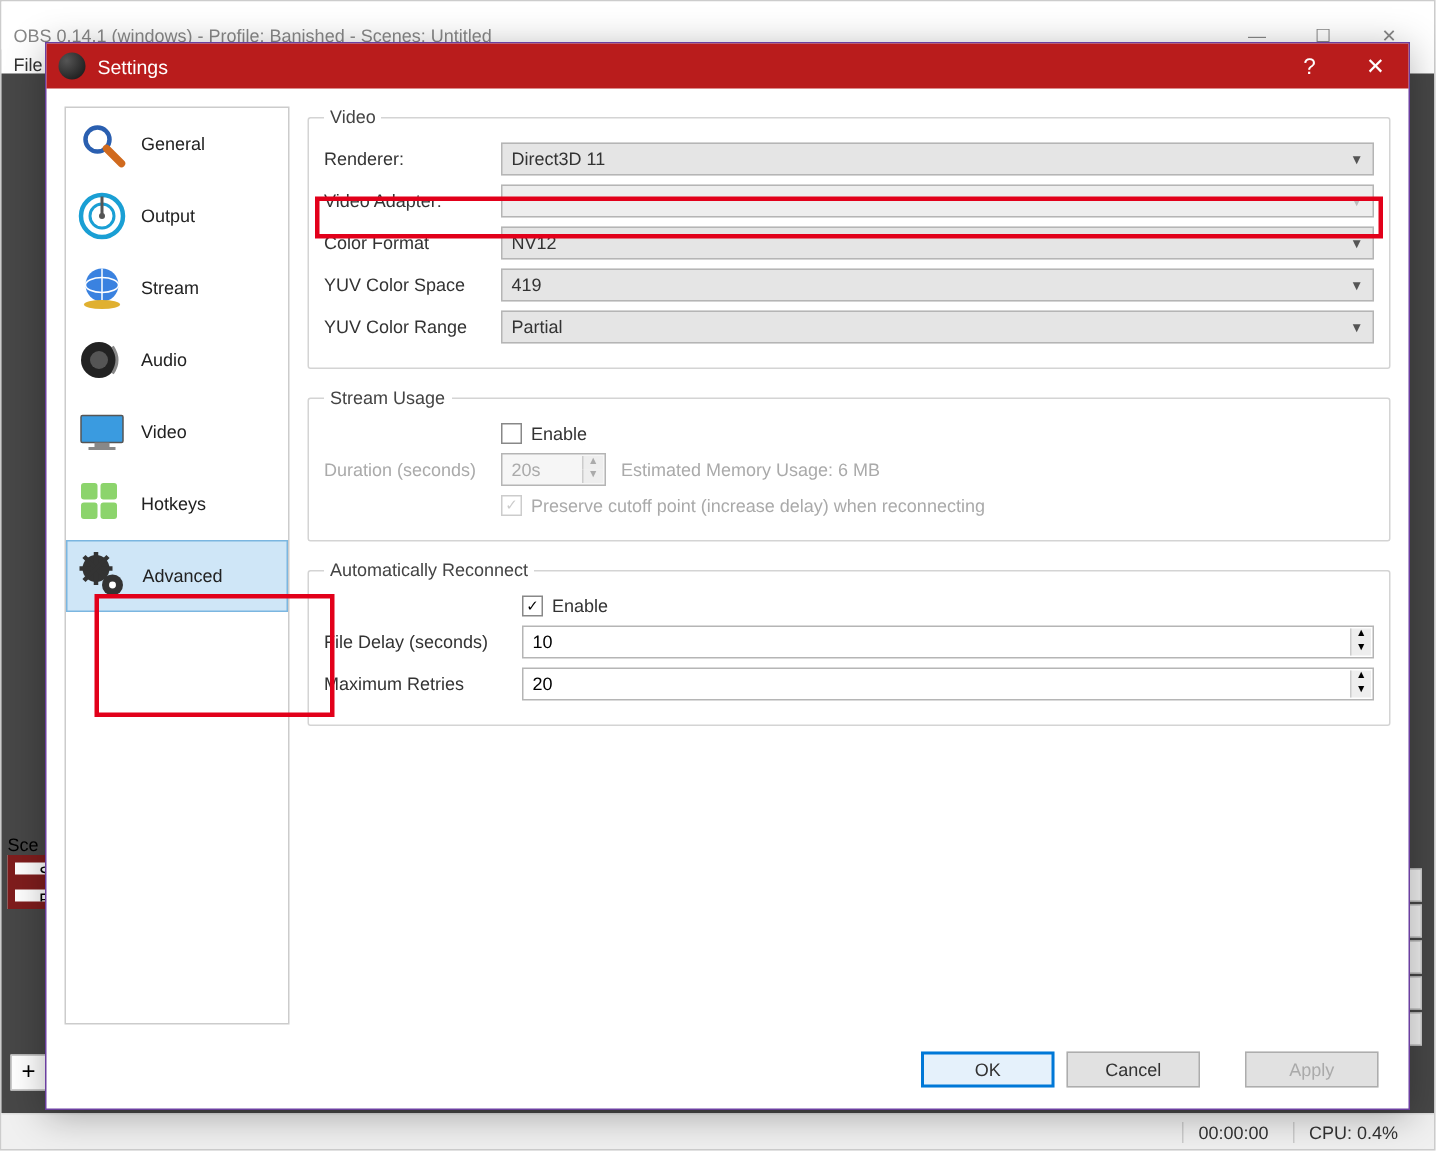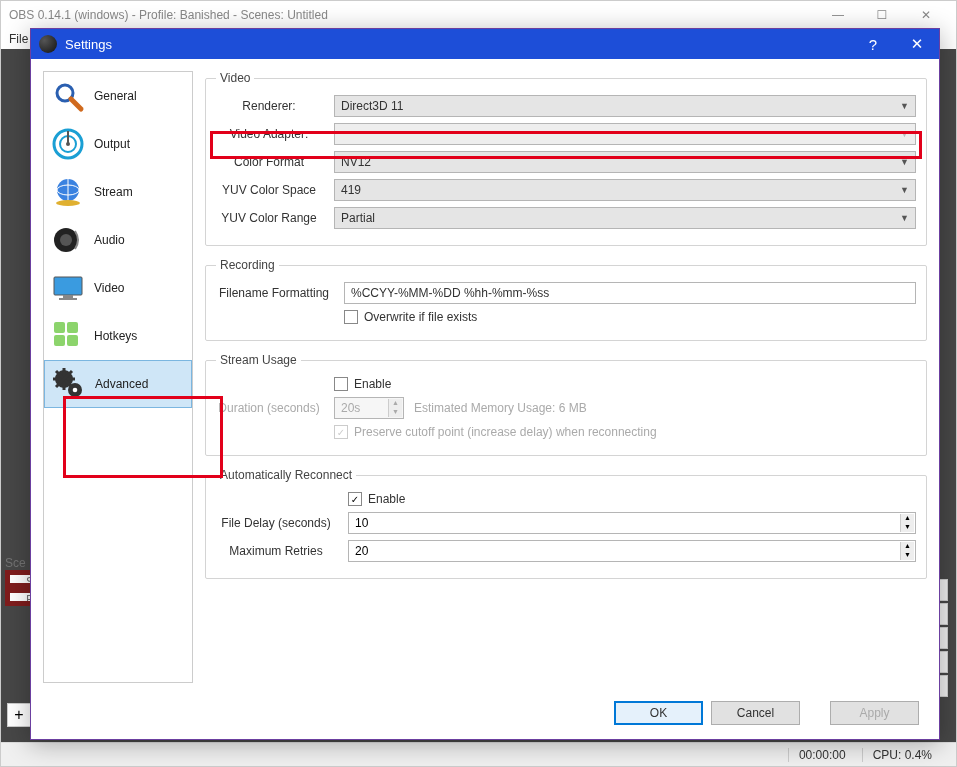--- a/index.html
+++ b/index.html
@@ -1,53 +1,53 @@
 <!DOCTYPE html>
 <html><head>
 <meta charset="utf-8">
 <style>
 * { box-sizing: border-box; margin: 0; padding: 0; font-family: "Segoe UI", Tahoma, sans-serif; font-size: 12px; }
 body { background: #f0f0f0; width: 957px; height: 767px; overflow: hidden; position: relative; }
 
 
 .main-window { position: absolute; inset: 0; background: #fff; border: 1px solid #ccc; }
-.main-titlebar { height: 28px; background: #fff; display:flex; align-items:center; padding:4px 8px; color:#888; }
+.main-titlebar { height: 28px; background: #fff; display:flex; padding:16px 8px; color:#888; }
 .main-titlebar .title { flex:1; }
 .main-titlebar .winbtn { width: 44px; text-align:center; color:#888; }
 .menubar { height:20px; padding:0 8px; color:#333; display:flex; align-items:center; }
 .main-body { position:absolute; top:48px; left:0; right:0; bottom:24px; background:#474747; }
 .statusbar { position:absolute; bottom:0; left:0; right:0; height:24px; background:#f0f0f0; border-top:1px solid #ddd; display:flex; justify-content:flex-end; align-items:center; gap:16px; padding:0 24px 0 8px; color:#333; }
 .statusbar .cell { border-left:1px solid #ccc; padding-left:10px; }
-.scene-panel { position:absolute; left:4px; top:555px; width:30px; color:#737373; }
+.scene-panel { position:absolute; left:4px; top:555px; width:30px; color:#000000; }
 .scene-panel div { background:#fff; height:18px; border:5px solid #7f1d1d; margin-bottom:0; padding:0 16px; overflow:hidden; }
 .plus-btn { position:absolute; left:6px; top:702px; width:24px; height:24px; background:#fff; border:1px solid #ccc; text-align:center; line-height:22px; font-size:16px; }
 .rhs-rows { position:absolute; right:8px; top:578px; width:30px; }
 .rhs-rows div { height:22px; background:#f0f0f0; border:1px solid #ccc; margin-bottom:2px; }
 
 
 .dialog { position:absolute; left:30px; top:28px; width:910px; height:712px; background:#fff; box-shadow:0 4px 24px rgba(0,0,0,0.3); border:1px solid #6b3fa0; }
-.dlg-titlebar { height:30px; background:#1d4ed8; color:#fff; display:flex; align-items:center; padding:0 0 0 8px; }
+.dlg-titlebar { height:30px; background:#b91c1c; color:#fff; display:flex; align-items:center; padding:0 0 0 8px; }
 .dlg-titlebar .ticon { width:18px; height:18px; border-radius:50%; background:radial-gradient(circle at 30% 30%, #555, #111); margin-right:8px; }
 .dlg-titlebar .ttxt { flex:1; font-size:13px; }
 .dlg-titlebar .tbtn { width:44px; height:30px; display:flex; align-items:center; justify-content:center; font-size:15px; }
 .dlg-body { position:absolute; top:30px; left:0; right:0; bottom:0; display:flex; }
 
 .sidebar { width:150px; border:1px solid #ccc; margin:12px 6px 56px 12px; background:#fff;text-align:right; }
 .sidebar-item { height:48px; display:flex; align-items:center; gap:8px; padding:0 6px; cursor:default; }
 .sidebar-item.selected { background:#cfe6f7; border:1px solid #7bb6e0; }
 .sidebar-item .icon { width:36px; height:36px; display:flex; align-items:center; justify-content:center; }
 .sidebar-item .label { color:#222; }
 
 .highlight-advanced { position:absolute; left:32px; top:367px; width:160px; height:82px; border:3px solid #e2001a; pointer-events:none; }
 
 .content { flex:1; margin:12px 12px 56px 6px; }
 fieldset { border:1px solid #d4d4d4; border-radius:2px; margin-bottom:12px; padding:10px 10px 10px 10px; }
 legend { color:#444; padding:0 4px; font-size:12px; }
 .row { display:flex; align-items:center; margin-bottom:6px; }
-.row .lbl { width:118px; text-align:center; padding-right:12px; color:#333; }
+.row .lbl { width:118px; text-align:left; padding-right:12px; color:#333; }
 .row .lbl.disabled, .row.disabled { color:#aaa; }
 .dropdown { flex:1; height:22px; background:#e5e5e5; border:1px solid #b5b5b5; display:flex; align-items:center; padding:0 6px; color:#333; position:relative; }
 .dropdown .arrow { position:absolute; right:6px; top:50%; transform:translateY(-50%); font-size:9px; color:#555; }
 .dropdown.disabled { background:#eee; color:#aaa; }
 .textinput { flex:1; height:22px; border:1px solid #b5b5b5; padding:0 6px; display:flex; align-items:center; background:#fff; color:#333; }
 .spinner { height:22px; border:1px solid #b5b5b5; display:flex; align-items:center; padding:0 2px 0 6px; background:#fff; position:relative; }
 .spinner .spinbtns { position:absolute; right:1px; top:1px; bottom:1px; width:14px; display:flex; flex-direction:column; }
 .spinner .spinbtns div { flex:1; background:#eee; border-left:1px solid #ccc; font-size:7px; text-align:center; line-height:8px; }
 .spinner.disabled { color:#aaa; background:#f6f6f6; }
 .checkbox { width:14px; height:14px; border:1px solid #888; margin-right:6px; display:inline-flex; align-items:center; justify-content:center; font-size:10px; background:#fff; }
@@ -230,34 +230,20 @@
         <div class="row">
           <div class="lbl">YUV Color Range</div>
           <div class="dropdown">
               <span>Partial</span>
               <span class="arrow">▼</span>
             </div>
         </div>
         <div class="highlight-adapter" style="left:4px; top:46px; right:4px; height:28px;"></div>
       </fieldset>
 
-      <fieldset>
-        <legend>Recording</legend>
-        <div class="row">
-          <div class="lbl" style="width:128px">Filename Formatting</div>
-          <div class="textinput">
-              <span>%CCYY-%MM-%DD %hh-%mm-%ss</span>
-            </div>
-        </div>
-        <div class="row">
-          <div class="lbl" style="width:128px"></div>
-          <span class="checkbox"></span>
-          <span class="chklabel">Overwrite if file exists</span>
-        </div>
-      </fieldset>
 
       <fieldset>
         <legend>Stream Usage</legend>
         <div class="row">
           <div class="lbl" style="width:118px"></div>
           <span class="checkbox"></span>
           <span class="chklabel">Enable</span>
         </div>
         <div class="row">
           <div class="lbl disabled" style="width:118px">Duration (seconds)</div>

